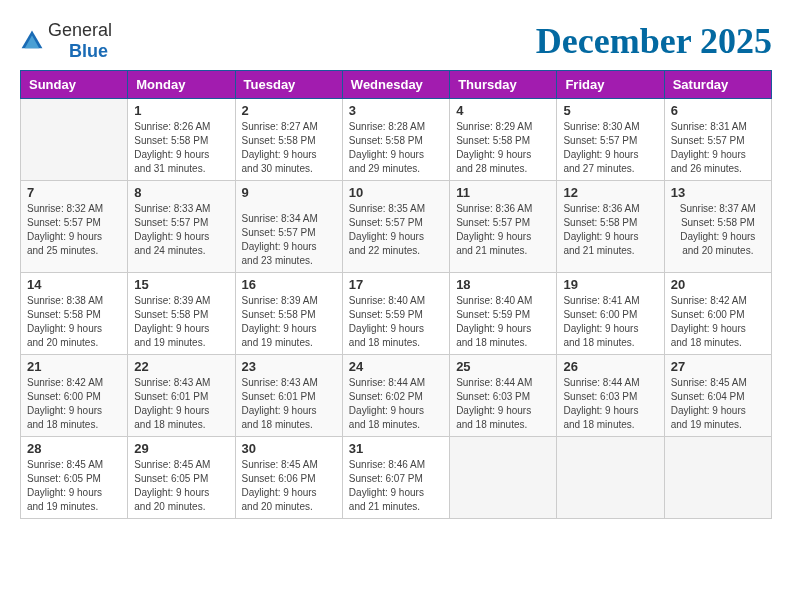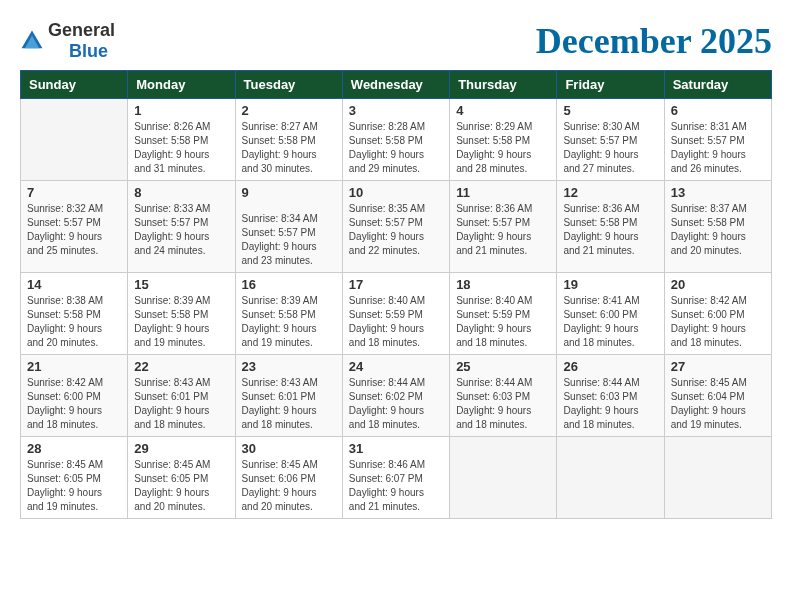--- a/index.html
+++ b/index.html
@@ -16,21 +16,21 @@
       align-items: flex-start;
       margin-bottom: 8px;
     }
     .logo {
       display: flex;
       align-items: center;
       gap: 4px;
     }
     .logo-text-general {
       font-size: 18px;
-      font-weight: bold;
+      font-weight: normal;
       color: #333;
     }
     .logo-text-blue {
       font-size: 18px;
       font-weight: bold;
       color: #1a6bb5;
       margin-left: 21px;
     }
     .logo-icon {
       width: 24px;
@@ -48,21 +48,21 @@
     .subtitle {
       font-size: 16px;
       color: #555;
     }
     .calendar {
       width: 100%;
       border-collapse: collapse;
       border: 1px solid #ccc;
     }
     .calendar th {
-      background-color: #14532d;
+      background-color: #a21caf;
       color: white;
       text-align: left;
       padding: 6px 8px;
       font-size: 13px;
       border: 1px solid #1a5a9a;
     }
     .calendar td {
       vertical-align: top;
       border: 1px solid #ccc;
       padding: 4px 6px;
@@ -195,21 +195,21 @@
 Daylight: 9 hours and 21 minutes.</div>
         </td>
         <td>
           <span class="day-number">12</span>
           <div class="day-info" style="white-space: pre-line;">Sunrise: 8:36 AM
 Sunset: 5:58 PM
 Daylight: 9 hours and 21 minutes.</div>
         </td>
         <td>
           <span class="day-number">13</span>
-          <div class="day-info" style="white-space: pre-line;">Sunrise: 8:37 AM
+          <div class="day-info" style="white-space: pre-line; text-align: center;">Sunrise: 8:37 AM
 Sunset: 5:58 PM
 Daylight: 9 hours and 20 minutes.</div>
         </td>
       </tr>
       <tr>
         <td>
           <span class="day-number">14</span>
           <div class="day-info" style="white-space: pre-line;">Sunrise: 8:38 AM
 Sunset: 5:58 PM
 Daylight: 9 hours and 20 minutes.</div>

